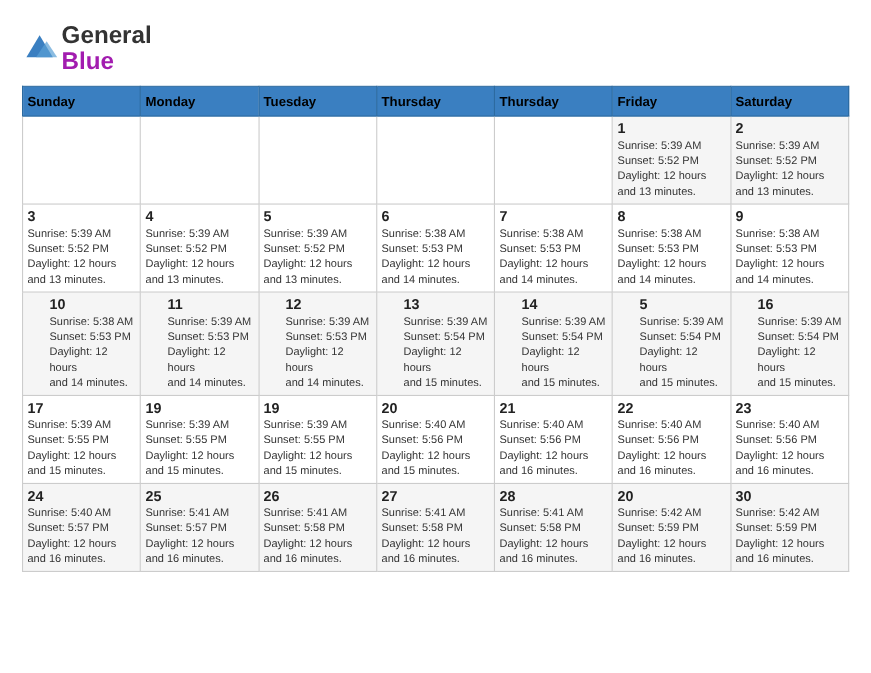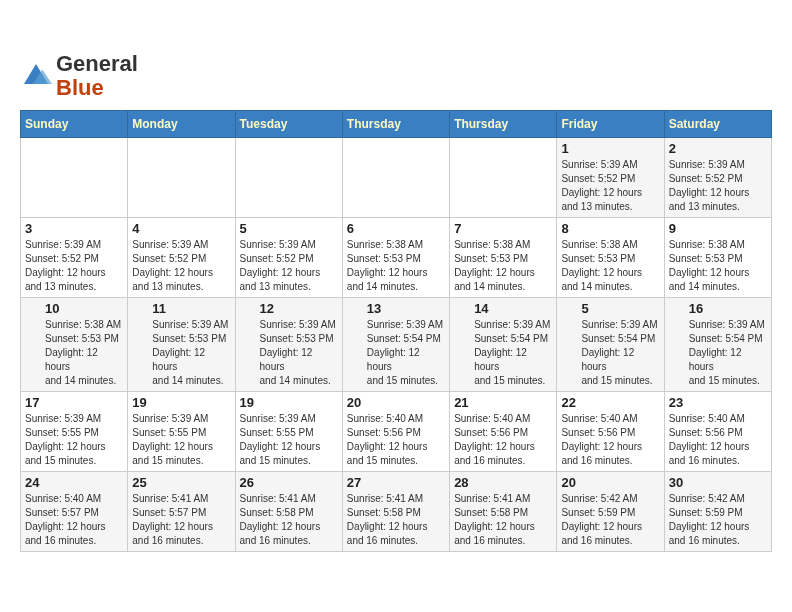--- a/index.html
+++ b/index.html
@@ -12,29 +12,28 @@
     }
     .header {
       display: flex;
       justify-content: space-between;
       align-items: flex-start;
       margin-bottom: 10px;
     }
     .logo {
       display: flex;
       align-items: center;
-      margin-top: 32px;
     }
     .logo-text {
       font-size: 22px;
       font-weight: bold;
       line-height: 1.1;
     }
     .logo-general { color: #333; }
-    .logo-blue { color: #c2410c; }
+    .logo-blue { color: #a21caf; }
     .logo-icon {
       width: 32px;
       height: 32px;
       margin-right: 4px;
     }
     .title-area {
       text-align: right;
     }
     .month-title {
       font-size: 36px;
@@ -45,21 +44,21 @@
       font-size: 16px;
       color: #555;
     }
     .calendar {
       width: 100%;
       border-collapse: collapse;
       border: 1px solid #ccc;
     }
     .calendar th {
       background-color: #3a7fc1;
-      color: #fef9c3;
+      color: #000000;
       font-size: 12px;
       padding: 6px 4px;
       text-align: left;
       border: 1px solid #2c6aa0;
     }
     .calendar td {
       border: 1px solid #ccc;
       vertical-align: top;
       padding: 3px 4px;
       font-size: 10px;

